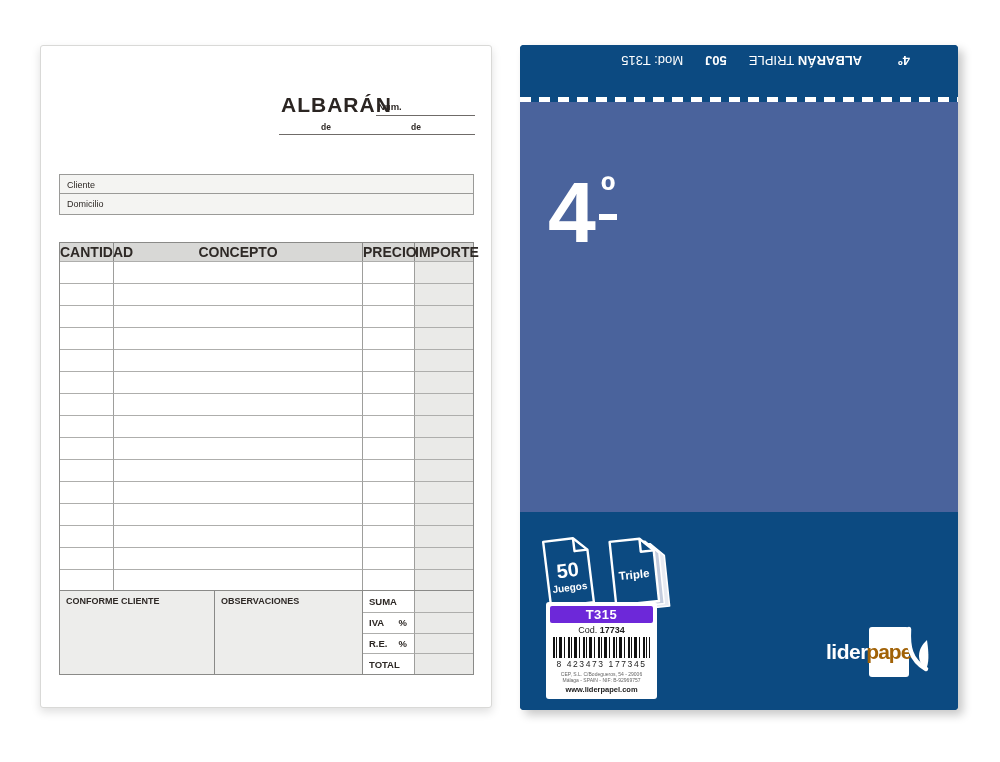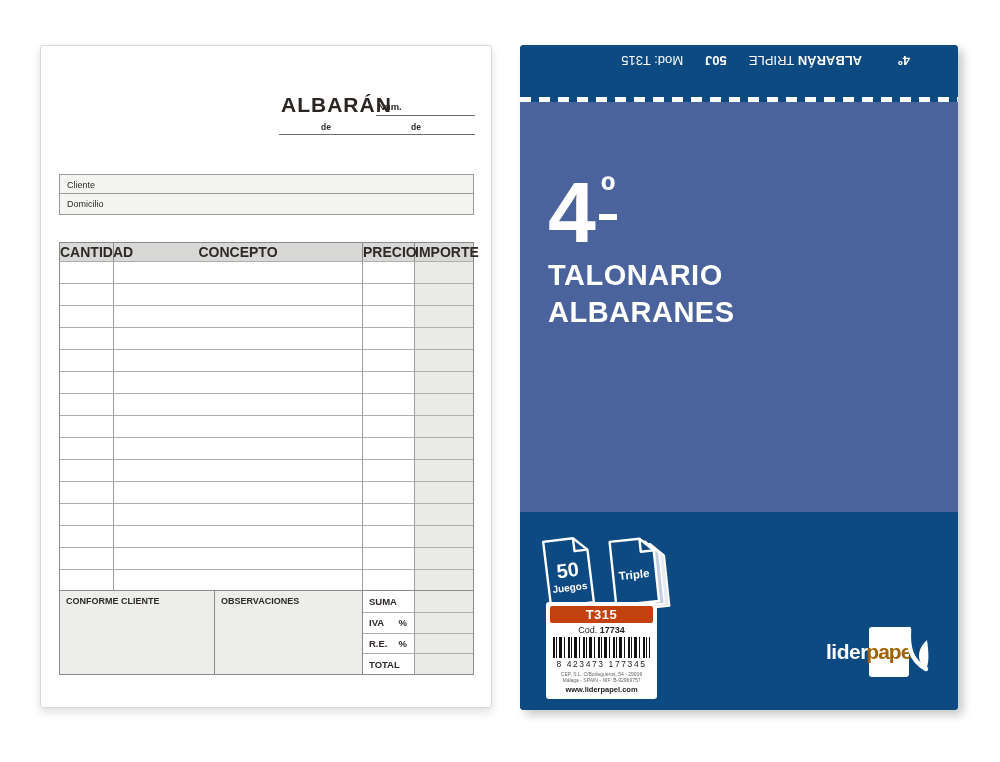--- a/index.html
+++ b/index.html
@@ -57,21 +57,21 @@
               padding:0 2px 4px 2px;margin-left:3px;transform:translateY(-28px);}
   .cover-title{position:absolute;left:28px;top:155px;font-size:29px;font-weight:700;
                line-height:37px;letter-spacing:.5px;}
   .cbottom{flex:1;background:#0C4A81;position:relative;}
 
   .badges{position:absolute;left:18px;top:22px;display:flex;column-gap:4px;}
   .badges svg text{font-family:"Liberation Sans",sans-serif;}
 
   .prodlabel{position:absolute;left:26px;top:90px;width:111px;background:#ffffff;border-radius:3px;
              padding:4px 4px 5px 4px;box-sizing:border-box;text-align:center;color:#222;}
-  .modelbar{background:#c2410c;color:#fff;font-size:13px;font-weight:700;line-height:17px;
+  .modelbar{background:#6d28d9;color:#fff;font-size:13px;font-weight:700;line-height:17px;
             border-radius:2px;letter-spacing:.5px;}
   .codline{font-size:9px;margin-top:2px;}
   .codline .cb{font-weight:700;}
   .barcode{height:21px;margin:2px 3px 0 3px;
            background:repeating-linear-gradient(90deg,#111 0 2px,#fff 2px 3px,#111 3px 4px,#fff 4px 6px,#111 6px 9px,#fff 9px 11px,#111 11px 12px,#fff 12px 15px);}
   .bcnum{font-size:8.5px;letter-spacing:1.6px;margin-top:1px;white-space:nowrap;}
   .addr{font-size:5px;line-height:6px;color:#666;margin-top:2px;white-space:nowrap;}
   .site{font-size:7.5px;font-weight:700;margin-top:2px;}
 
   .logo{position:absolute;left:306px;top:114px;display:flex;align-items:center;color:#fff;}
@@ -243,24 +243,20 @@
         <span>Mod: T315</span>
       </div>
     </div>
 
     <div class="dashrow"></div>
 
     <div class="panel">
       <div class="big4">
         <span class="d4">4</span>
         <span class="dord">º</span>
-      </div>
-      <div class="cover-title">
-        <div>TALONARIO</div>
-        <div>ALBARANES</div>
       </div>
     </div>
 
     <div class="cbottom">
 
       <div class="badges">
         <svg width="62" height="76" viewBox="0 0 62 76" style="transform:rotate(-7deg)">
           <path d="M9 5 L39 5 L52 18 L52 71 L9 71 Z" fill="none" stroke="#ffffff" stroke-width="2.4" stroke-linejoin="round"></path>
           <path d="M39 5 L39 18 L52 18" fill="none" stroke="#ffffff" stroke-width="2.4" stroke-linejoin="round"></path>
           <text x="30" y="43" text-anchor="middle" fill="#ffffff" font-size="20" font-weight="700">50</text>

